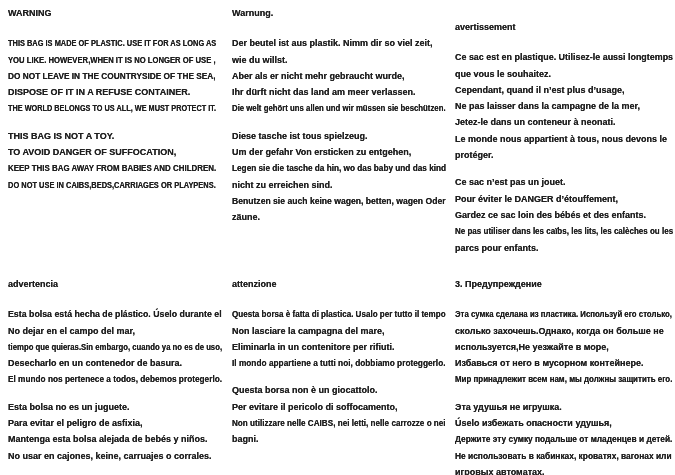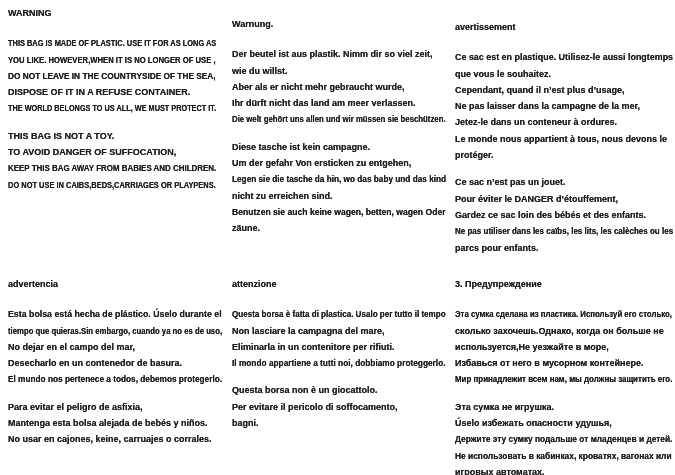--- a/index.html
+++ b/index.html
@@ -33,21 +33,21 @@
     font-size: 9px;
     letter-spacing: 0px;
     color: #1f1f1f;
     text-shadow: 0 0 0.45px #3a3a3a;
   }
   .heading { margin-bottom: 14px; }
   .para + .para { margin-top: 11px; }
 
   
   .b-en { left: 8px;   top: 3px;   width: 208px; }
-  .b-de { left: 232px; top: 14px;   width: 214px; }
+  .b-de { left: 232px; top: 3px;   width: 214px; }
   .b-fr { left: 455px; top: 17px;   width: 218px; }
   .b-es { left: 8px;   top: 274px; width: 214px; }
   .b-it { left: 232px; top: 274px; width: 214px; }
   .b-ru { left: 455px; top: 274px; width: 217px; }
 </style>
 </head>
 <body>
 
 <div class="sheet">
 
@@ -74,99 +74,101 @@
     <div class="line heading"><span class="line-text">Warnung.</span></div>
     <div class="body">
         <div class="para">
           <div class="line"><span class="line-text">Der beutel ist aus plastik. Nimm dir so viel zeit,</span></div>
           <div class="line"><span class="line-text">wie du willst.</span></div>
           <div class="line"><span class="line-text">Aber als er nicht mehr gebraucht wurde,</span></div>
           <div class="line"><span class="line-text">Ihr dürft nicht das land am meer verlassen.</span></div>
           <div class="line"><span class="line-text" style="transform: scaleX(0.866397);">Die welt gehört uns allen und wir müssen sie beschützen.</span></div>
         </div>
         <div class="para">
-          <div class="line"><span class="line-text">Diese tasche ist kein campagne.</span></div>
+          <div class="line"><span class="line-text">Diese tasche ist tous spielzeug.</span></div>
           <div class="line"><span class="line-text">Um der gefahr Von ersticken zu entgehen,</span></div>
           <div class="line"><span class="line-text" style="transform: scaleX(0.91453);">Legen sie die tasche da hin, wo das baby und das kind</span></div>
           <div class="line"><span class="line-text">nicht zu erreichen sind.</span></div>
           <div class="line"><span class="line-text" style="transform: scaleX(0.955357);">Benutzen sie auch keine wagen, betten, wagen Oder</span></div>
           <div class="line"><span class="line-text">zäune.</span></div>
         </div>
       </div>
   </section>
 
   <section class="block b-fr">
     <div class="line heading"><span class="line-text">avertissement</span></div>
     <div class="body">
         <div class="para">
           <div class="line"><span class="line-text" style="transform: scaleX(0.990909);">Ce sac est en plastique. Utilisez-le aussi longtemps</span></div>
           <div class="line"><span class="line-text">que vous le souhaitez.</span></div>
           <div class="line"><span class="line-text">Cependant, quand il n’est plus d’usage,</span></div>
           <div class="line"><span class="line-text">Ne pas laisser dans la campagne de la mer,</span></div>
-          <div class="line"><span class="line-text">Jetez-le dans un conteneur à ordures.</span></div>
+          <div class="line"><span class="line-text">Jetez-le dans un conteneur à neonati.</span></div>
           <div class="line"><span class="line-text">Le monde nous appartient à tous, nous devons le</span></div>
           <div class="line"><span class="line-text">protéger.</span></div>
         </div>
         <div class="para">
           <div class="line"><span class="line-text">Ce sac n’est pas un jouet.</span></div>
           <div class="line"><span class="line-text">Pour éviter le DANGER d’étouffement,</span></div>
           <div class="line"><span class="line-text">Gardez ce sac loin des bébés et des enfants.</span></div>
           <div class="line"><span class="line-text" style="transform: scaleX(0.889796);">Ne pas utiliser dans les caïbs, les lits, les calèches ou les</span></div>
           <div class="line"><span class="line-text">parcs pour enfants.</span></div>
         </div>
       </div>
   </section>
 
   <section class="block b-es">
     <div class="line heading"><span class="line-text">advertencia</span></div>
     <div class="body">
         <div class="para">
           <div class="line"><span class="line-text" style="transform: scaleX(0.977169);">Esta bolsa está hecha de plástico. Úselo durante el</span></div>
+          <div class="line"><span class="line-text">No dejar en el campo del mar,</span></div>
           <div class="line"><span class="line-text" style="transform: scaleX(0.859438);">tiempo que quieras.Sin embargo, cuando ya no es de uso,</span></div>
-          <div class="line"><span class="line-text">No dejar en el campo del mar,</span></div>
           <div class="line"><span class="line-text">Desecharlo en un contenedor de basura.</span></div>
           <div class="line"><span class="line-text" style="transform: scaleX(0.918455);">El mundo nos pertenece a todos, debemos protegerlo.</span></div>
         </div>
         <div class="para">
+          <div class="line"><span class="line-text">Esta bolsa no es un juguete.</span></div>
           <div class="line"><span class="line-text">Para evitar el peligro de asfixia,</span></div>
           <div class="line"><span class="line-text">Mantenga esta bolsa alejada de bebés y niños.</span></div>
           <div class="line"><span class="line-text">No usar en cajones, keine, carruajes o corrales.</span></div>
         </div>
       </div>
   </section>
 
   <section class="block b-it">
     <div class="line heading"><span class="line-text">attenzione</span></div>
     <div class="body">
         <div class="para">
           <div class="line"><span class="line-text" style="transform: scaleX(0.895397);">Questa borsa è fatta di plastica. Usalo per tutto il tempo</span></div>
           <div class="line"><span class="line-text">Non lasciare la campagna del mare,</span></div>
           <div class="line"><span class="line-text">Eliminarla in un contenitore per rifiuti.</span></div>
           <div class="line"><span class="line-text" style="transform: scaleX(0.922414);">Il mondo appartiene a tutti noi, dobbiamo proteggerlo.</span></div>
         </div>
         <div class="para">
           <div class="line"><span class="line-text">Questa borsa non è un giocattolo.</span></div>
           <div class="line"><span class="line-text">Per evitare il pericolo di soffocamento,</span></div>
+          <div class="line"><span class="line-text" style="transform: scaleX(0.902954);">Non utilizzare nelle CAIBS, nei letti, nelle carrozze o nei</span></div>
           <div class="line"><span class="line-text">bagni.</span></div>
         </div>
       </div>
   </section>
 
   <section class="block b-ru">
     <div class="line heading"><span class="line-text">3. Предупреждение</span></div>
     <div class="body">
         <div class="para">
           <div class="line"><span class="line-text" style="transform: scaleX(0.868);">Эта сумка сделана из пластика. Используй его столько,</span></div>
           <div class="line"><span class="line-text">сколько захочешь.Однако, когда он больше не</span></div>
           <div class="line"><span class="line-text">используется,Не уезжайте в море,</span></div>
           <div class="line"><span class="line-text">Избавься от него в мусорном контейнере.</span></div>
           <div class="line"><span class="line-text" style="transform: scaleX(0.882114);">Мир принадлежит всем нам, мы должны защитить его.</span></div>
         </div>
         <div class="para">
-          <div class="line"><span class="line-text">Эта сумка не игрушка.</span></div>
+          <div class="line"><span class="line-text">Эта удушья не игрушка.</span></div>
           <div class="line"><span class="line-text">Úselo избежать опасности удушья,</span></div>
           <div class="line"><span class="line-text" style="transform: scaleX(0.92735);">Держите эту сумку подальше от младенцев и детей.</span></div>
           <div class="line"><span class="line-text" style="transform: scaleX(0.93133);">Не использовать в кабинках, кроватях, вагонах или</span></div>
           <div class="line"><span class="line-text">игровых автоматах.</span></div>
         </div>
       </div>
   </section>
 
 </div>
 

